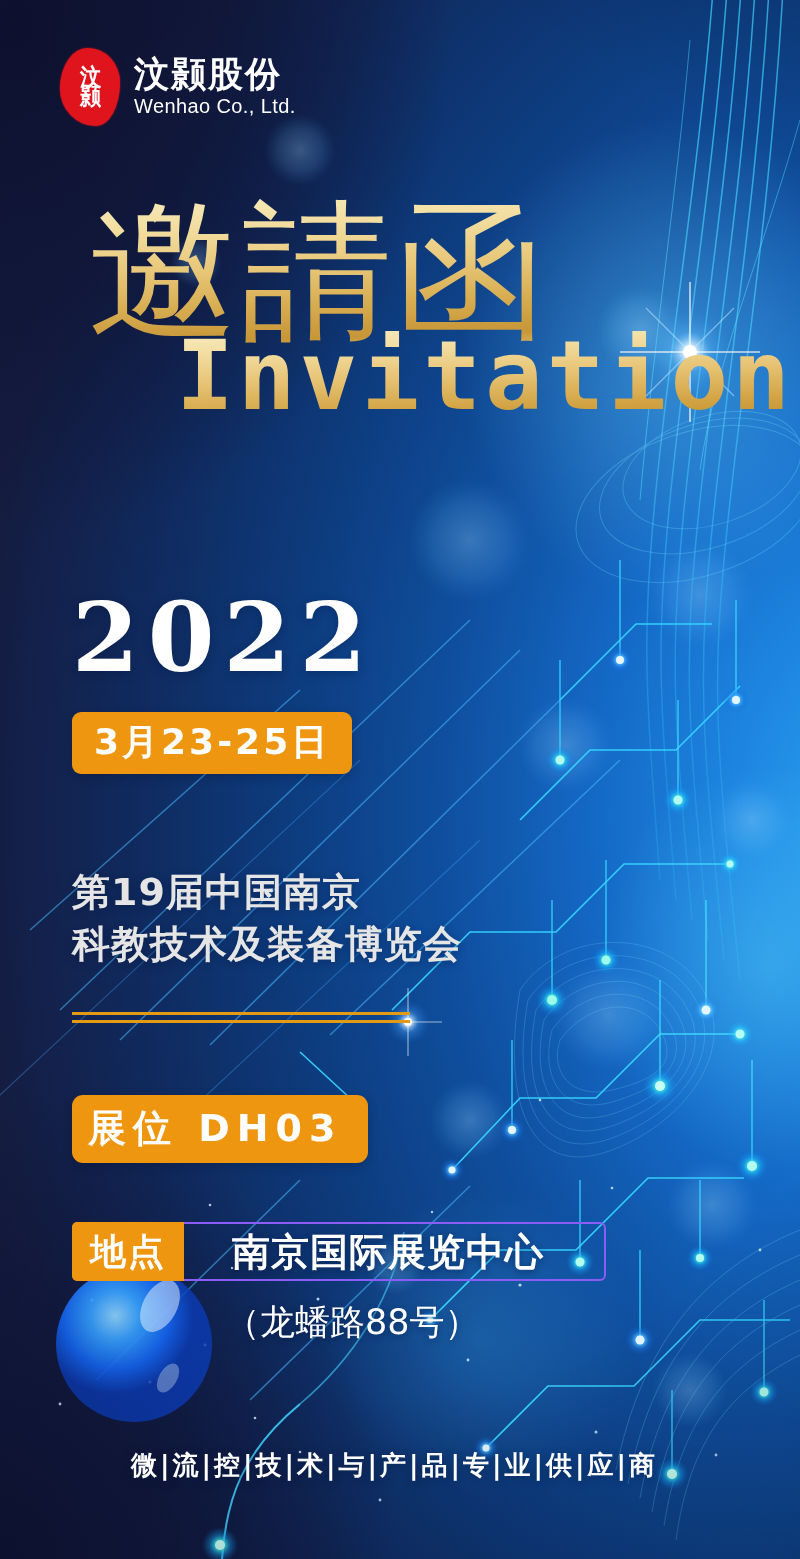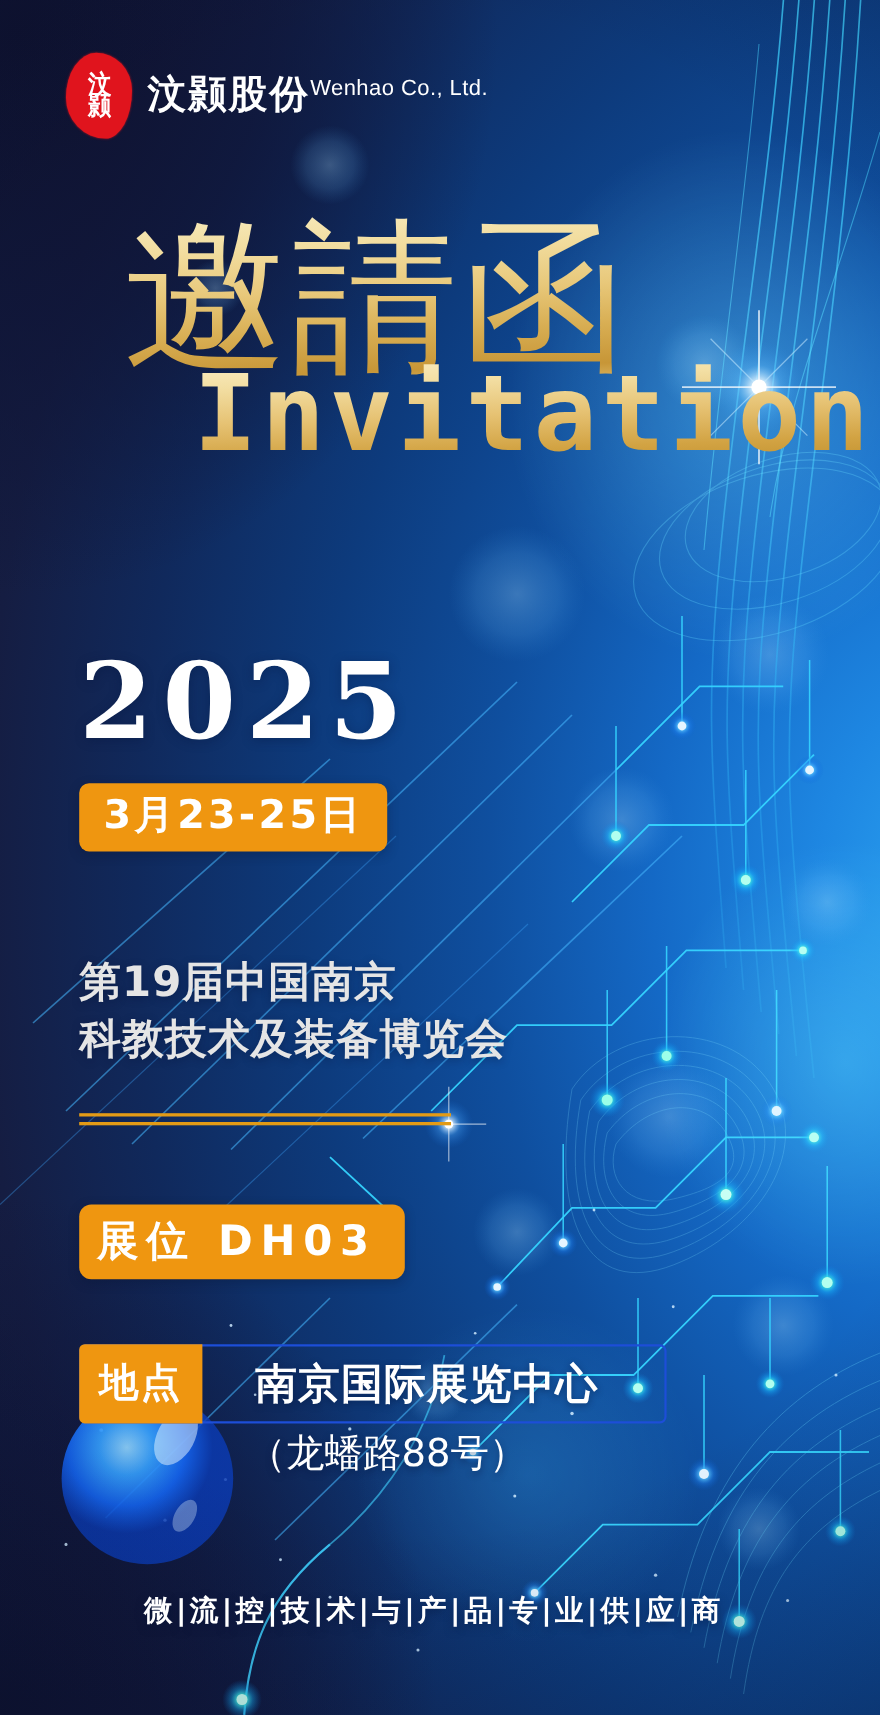--- a/index.html
+++ b/index.html
@@ -53,34 +53,34 @@
     border-radius:46% 54% 40% 60% / 52% 44% 56% 48%;
     box-shadow:0 0 2px rgba(224,20,29,.9);
   }
   .seal-glyphs{
     position:absolute;inset:0;
     display:flex;flex-direction:column;align-items:center;justify-content:center;
     color:#fff;font-weight:700;line-height:.92;
     font-family:"DejaVu Sans","Liberation Sans",sans-serif;
   }
   .seal-glyphs span{font-size:21px;letter-spacing:-1px;transform:scaleY(1.12);}
-  .logo-text{display:flex;flex-direction:row;justify-content:center;}
+  .logo-text{display:flex;flex-direction:column;justify-content:center;}
   .logo-cn{
     color:#ffffff;font-size:35px;font-weight:700;letter-spacing:2px;
     line-height:1.08;font-family:"DejaVu Sans","Liberation Sans",sans-serif;
   }
   .logo-en{
     color:#ffffff;font-size:20px;letter-spacing:.4px;margin-top:1px;
     font-family:"Liberation Sans",sans-serif;font-weight:400;
   }
 
   
   .title-wrap{position:absolute;left:0;top:196px;width:800px;}
   .title-cn{
-    display:block;text-align:left;padding-left:112px;
+    display:block;text-align:left;padding-left:88px;
     font-size:150px;line-height:1.0;font-weight:400;
     letter-spacing:4px;
     font-family:"DejaVu Sans","Liberation Sans",sans-serif;
     background:linear-gradient(178deg,#f7ebbe 0%,#f2dd9f 22%,#e8c87a 45%,#d8ae53 66%,#c79637 86%,#e3c377 100%);
     -webkit-background-clip:text;background-clip:text;
     color:transparent;-webkit-text-fill-color:transparent;
     -webkit-text-stroke:0px transparent;
   }
   .title-en{
     display:block;text-align:left;padding-left:176px;
@@ -135,22 +135,22 @@
     padding:14px 26px 16px 16px;
     color:#ffffff;
     font-family:"DejaVu Sans","Liberation Sans",sans-serif;
     font-size:38px;font-weight:700;letter-spacing:7px;line-height:1;
     box-shadow:0 3px 10px rgba(0,15,45,.25);
   }
 
   
   .venue-row{
     position:absolute;left:72px;top:1222px;
-    width:534px;height:72px;
-    border:2px solid #1d4ed8;border-radius:6px;
+    width:534px;height:59px;
+    border:2px solid #8b5cf6;border-radius:6px;
     display:flex;align-items:stretch;
     box-sizing:border-box;
   }
   .venue-chip{
     background:#ef9610;
     display:flex;align-items:center;justify-content:center;
     padding:0 18px;margin:-2px 0 -2px -2px;
     border-radius:5px 0 0 5px;
     color:#ffffff;
     font-family:"DejaVu Sans","Liberation Sans",sans-serif;
@@ -430,21 +430,21 @@
       <div class="logo-cn">汶颢股份</div>
       <div class="logo-en">Wenhao Co., Ltd.</div>
     </div>
   </div>
 
   <div class="title-wrap">
     <span class="title-cn">邀請函</span>
     <span class="title-en">Invitation</span>
   </div>
 
-  <div class="year">2025</div>
+  <div class="year">2022</div>
 
   <div class="date-badge">3月23-25日</div>
 
   <div class="event-name">
     <span>第19届中国南京</span>
     <span>科教技术及装备博览会</span>
   </div>
 
   <div class="divider">
     <i></i>

